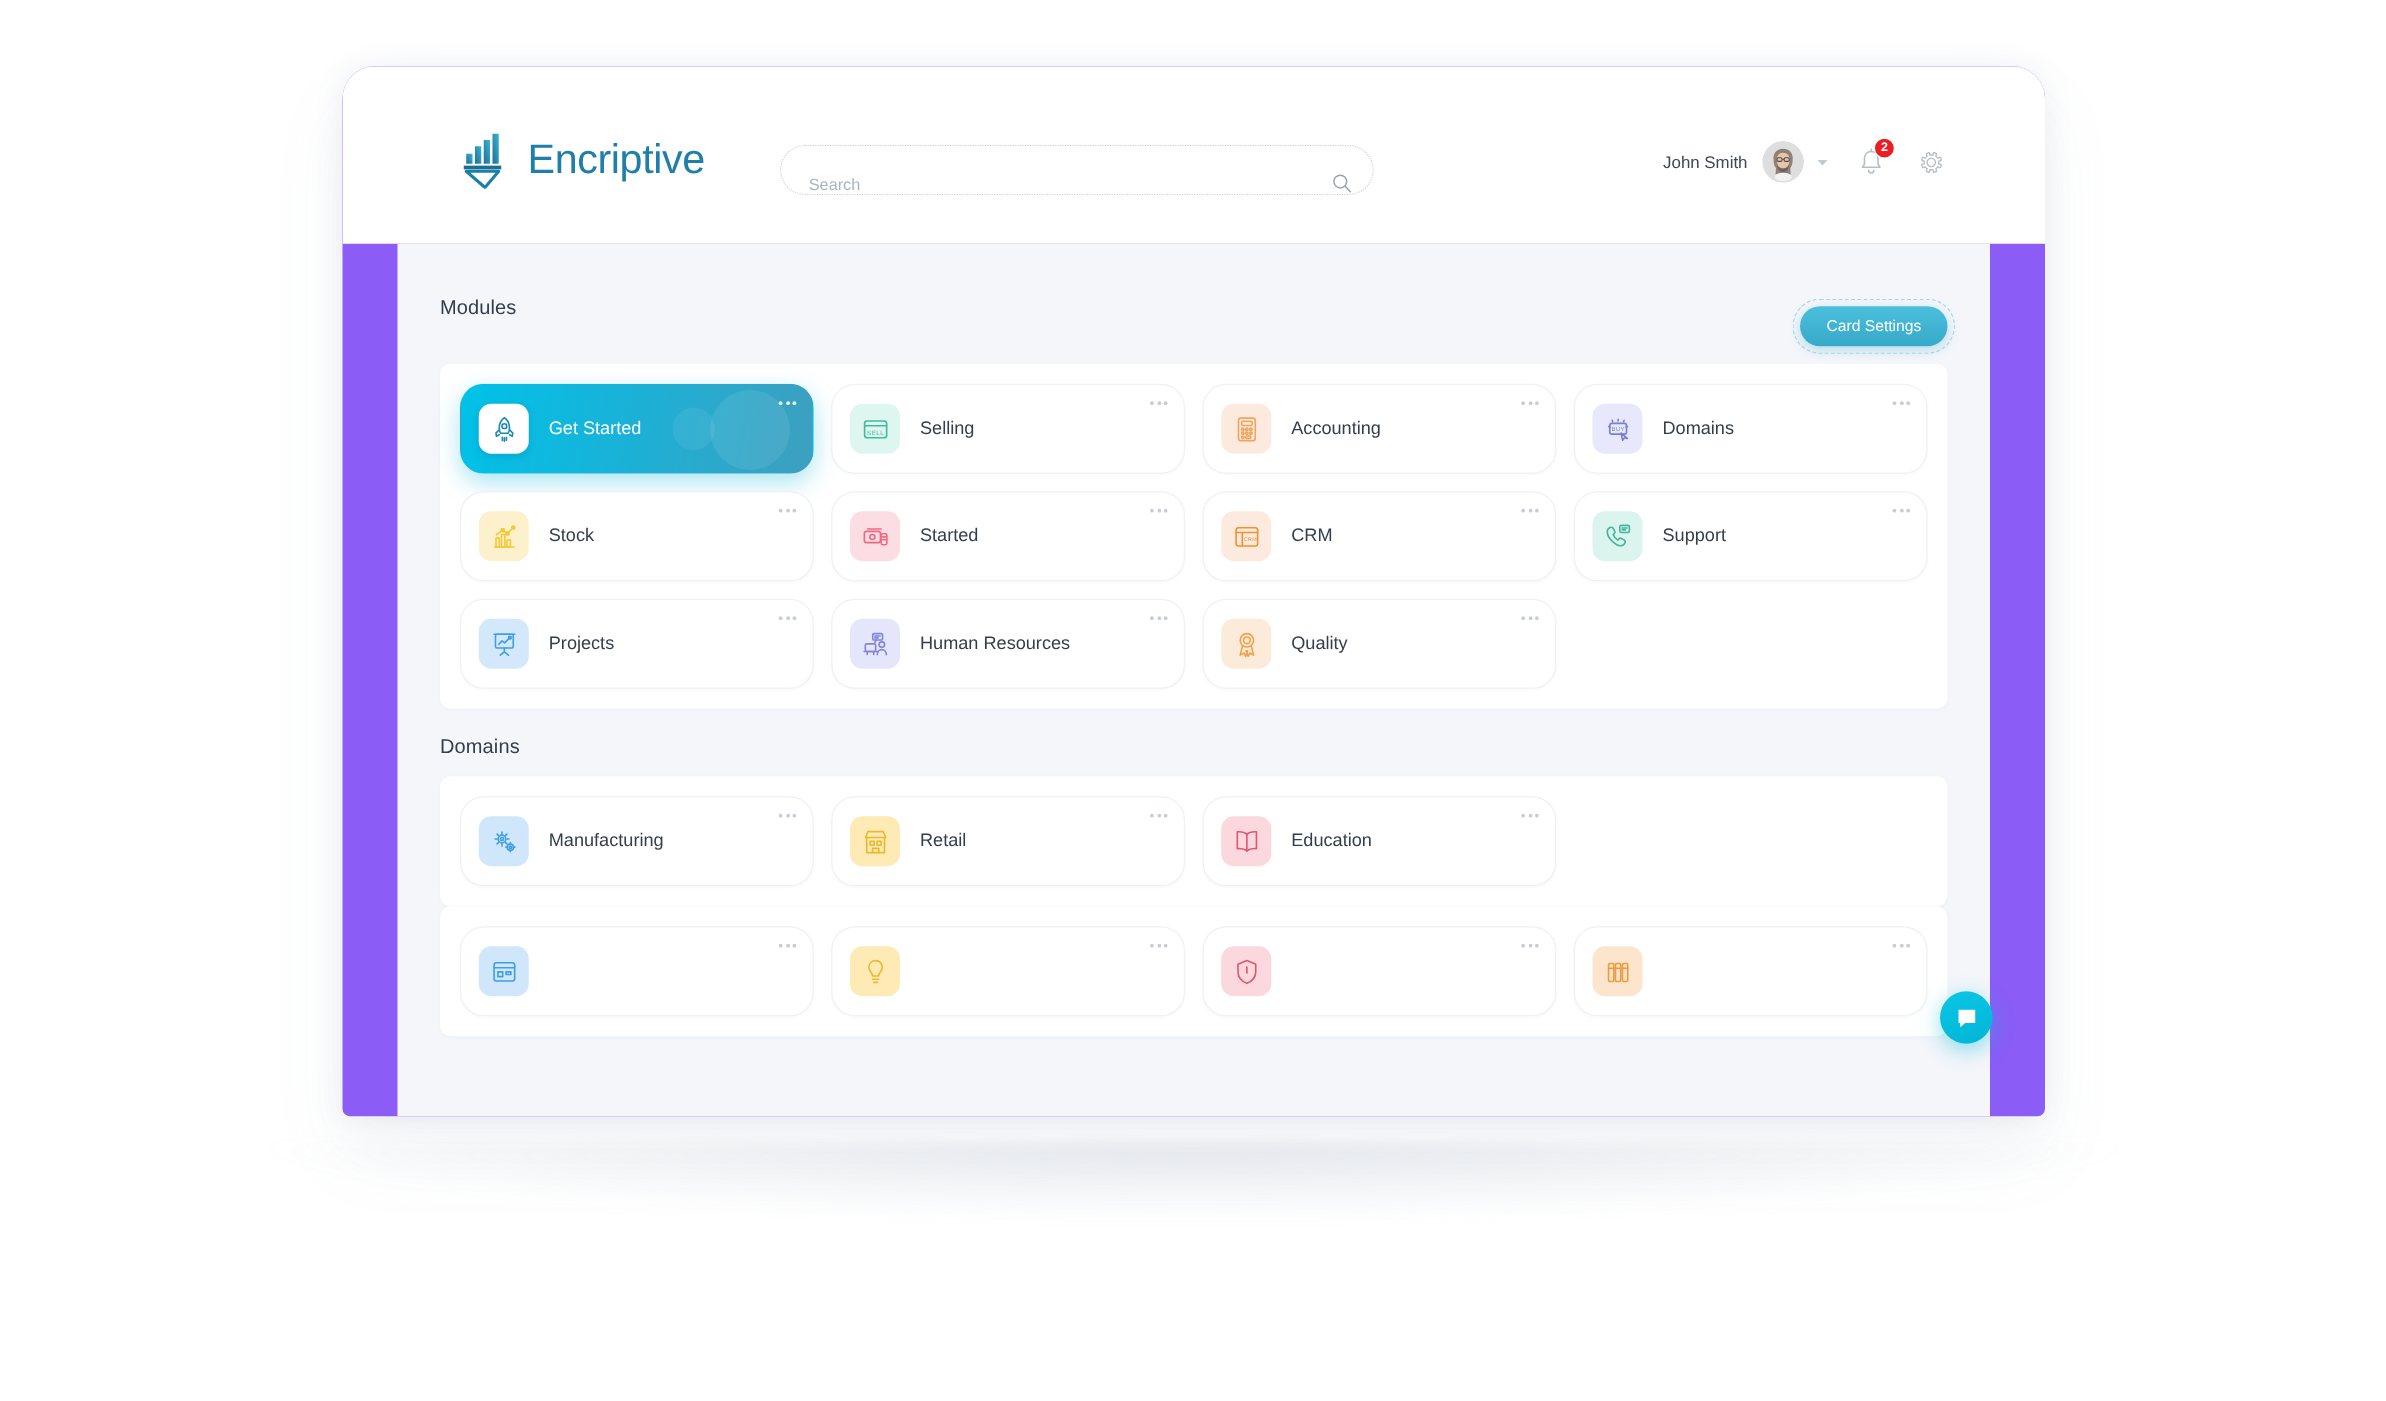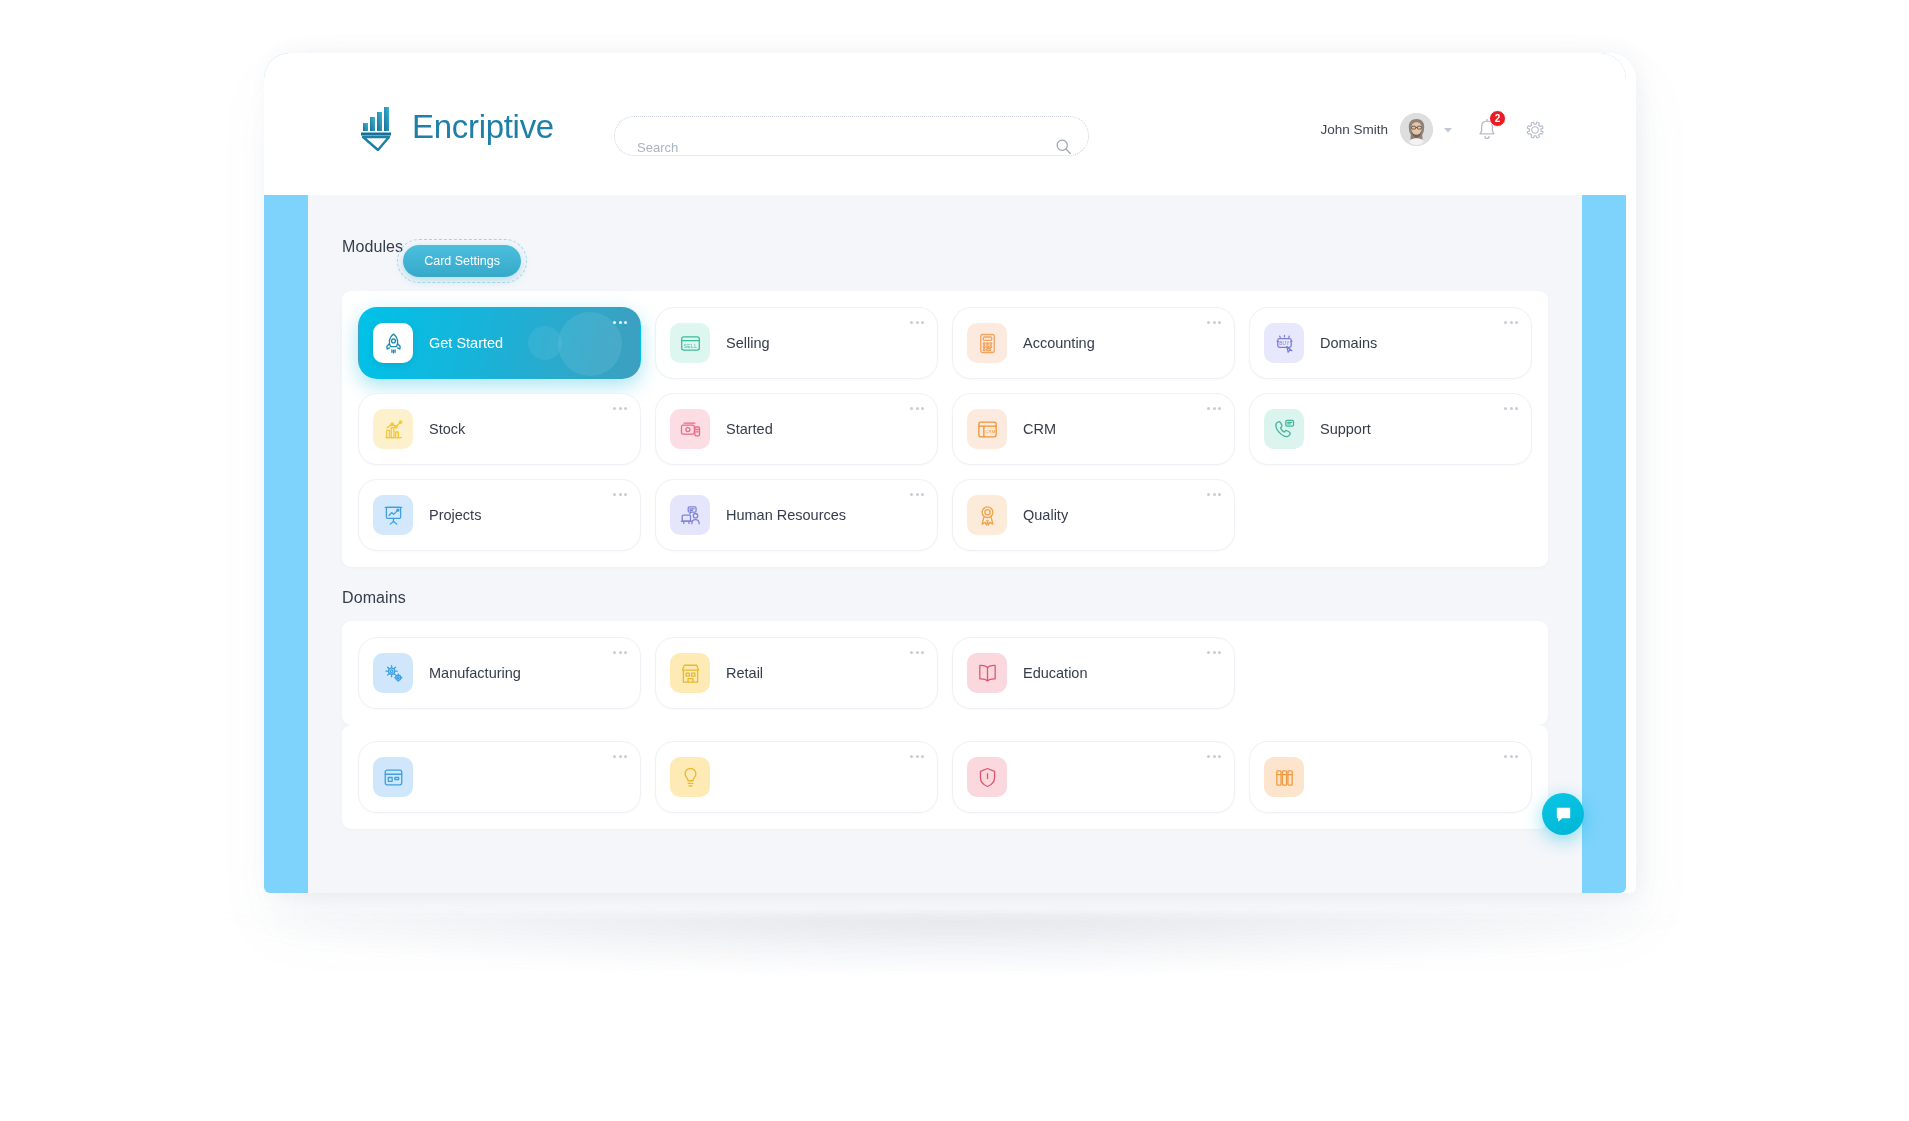--- a/index.html
+++ b/index.html
@@ -21,25 +21,25 @@
   .laptop-lid {
     position: absolute;
     left: 274px; top: 53px;
     width: 1362px; height: 840px;
     background: #ffffff;
     border-radius: 26px 26px 6px 6px;
     box-shadow: 0 2px 22px rgba(120,135,160,.13), 0 30px 60px rgba(120,135,160,.08);
   }
   .laptop-screen {
     position: absolute;
-    left: 264px; top: 53px;
+    left: 274px; top: 53px;
     width: 1362px; height: 840px;
     border-radius: 26px 26px 6px 6px;
     overflow: hidden;
-    background: #7dd3fc;
+    background: #8b5cf6;
   }
   .laptop-foot {
     position:absolute; left:215px; top:914px;
     width:1480px; height:62px;
     background:radial-gradient(ellipse at 50% 0%, rgba(150,162,180,.22) 0%, rgba(150,162,180,0) 72%);
     filter: blur(5px);
   }
 
   
   .app-header {
@@ -106,21 +106,21 @@
 
   
   .content {
     position:absolute; left:44px; top:142px;
     width:1274px; height:698px;
     background:#f4f6fa;
     overflow:hidden;
   }
 
   .section-head {
-    display:flex; align-items:center; justify-content:flex-start;
+    display:flex; align-items:center; justify-content:space-between;
     padding: 22px 34px 14px 34px;
   }
   .section-title {
     font-size:16px; color:#343d4b; font-weight:400;
     letter-spacing:.1px;
   }
   .card-settings-btn {
     position:relative;
     background:linear-gradient(180deg,#4cbfdd 0%,#36a9ca 100%);
     color:#ffffff;

